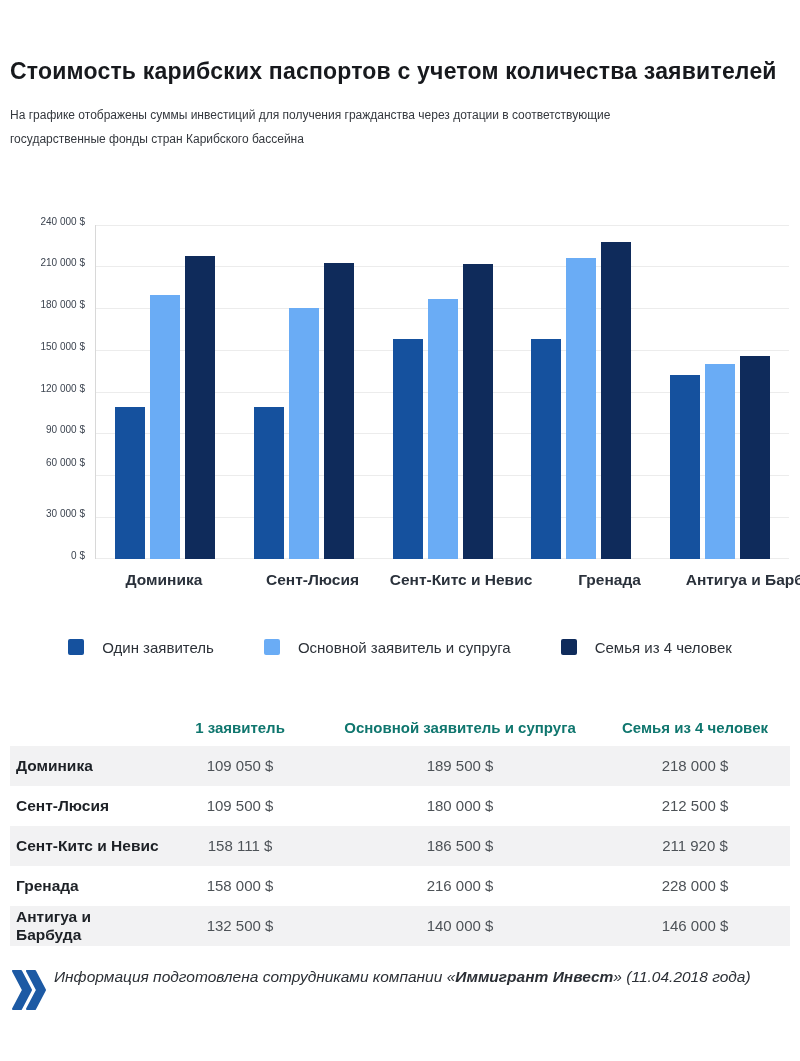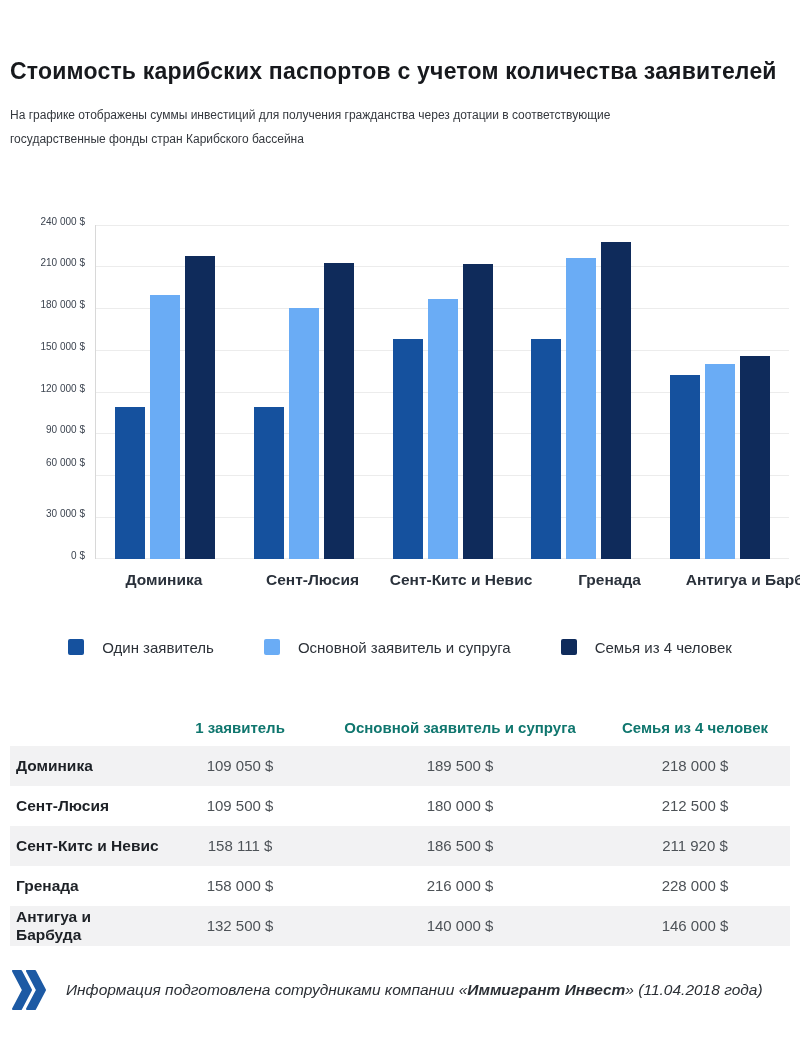--- a/index.html
+++ b/index.html
@@ -126,22 +126,21 @@
     font-weight: 700;
     font-size: 15.5px;
     color: #1d2126;
   }
   .t-head .t-cell { font-weight: 700; color: #0f766e; }
 
   
   .footer {
     margin-top: 22px;
     display: flex;
-    align-items: center;
-    gap: 20px;
+    gap: 8px;
     padding-left: 0;
   }
   .footer-text {
     font-size: 15.5px;
     font-style: italic;
     color: #2b2f35;
   }
   .footer-text .company { font-weight: 700; }
 </style>
 </head>

